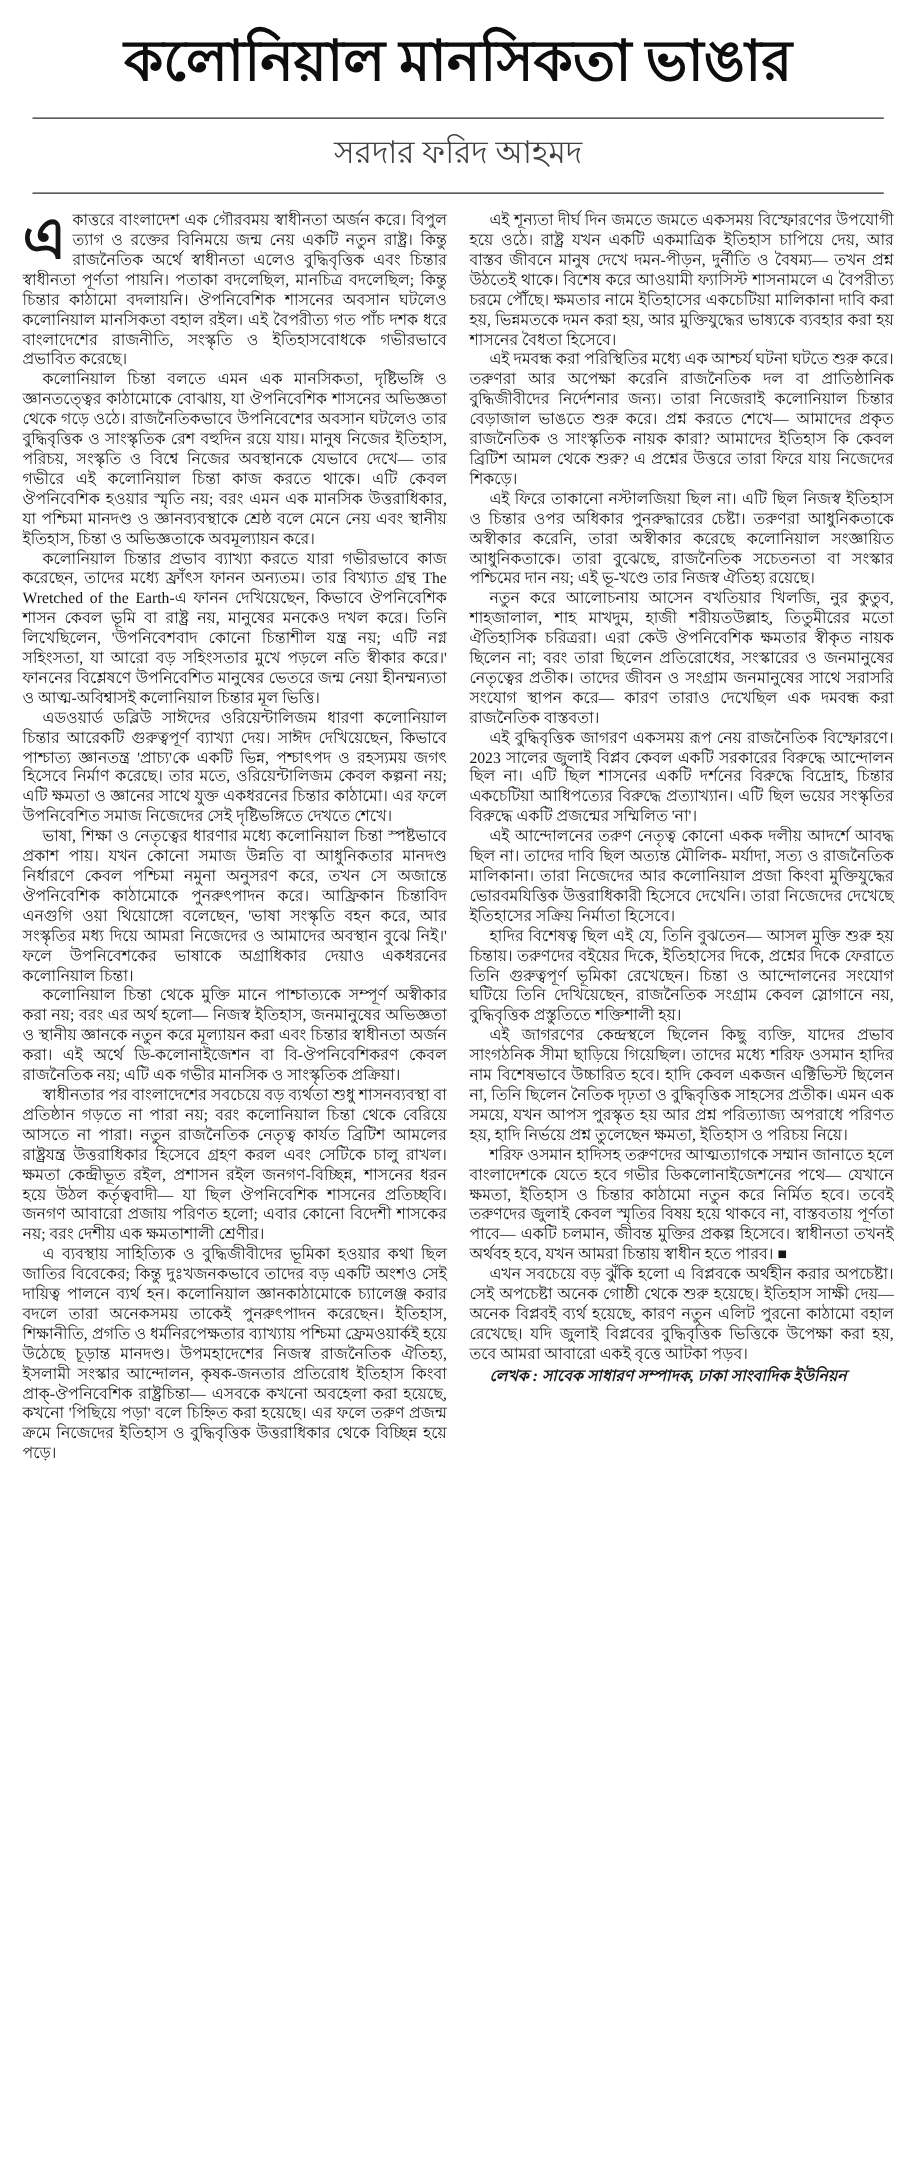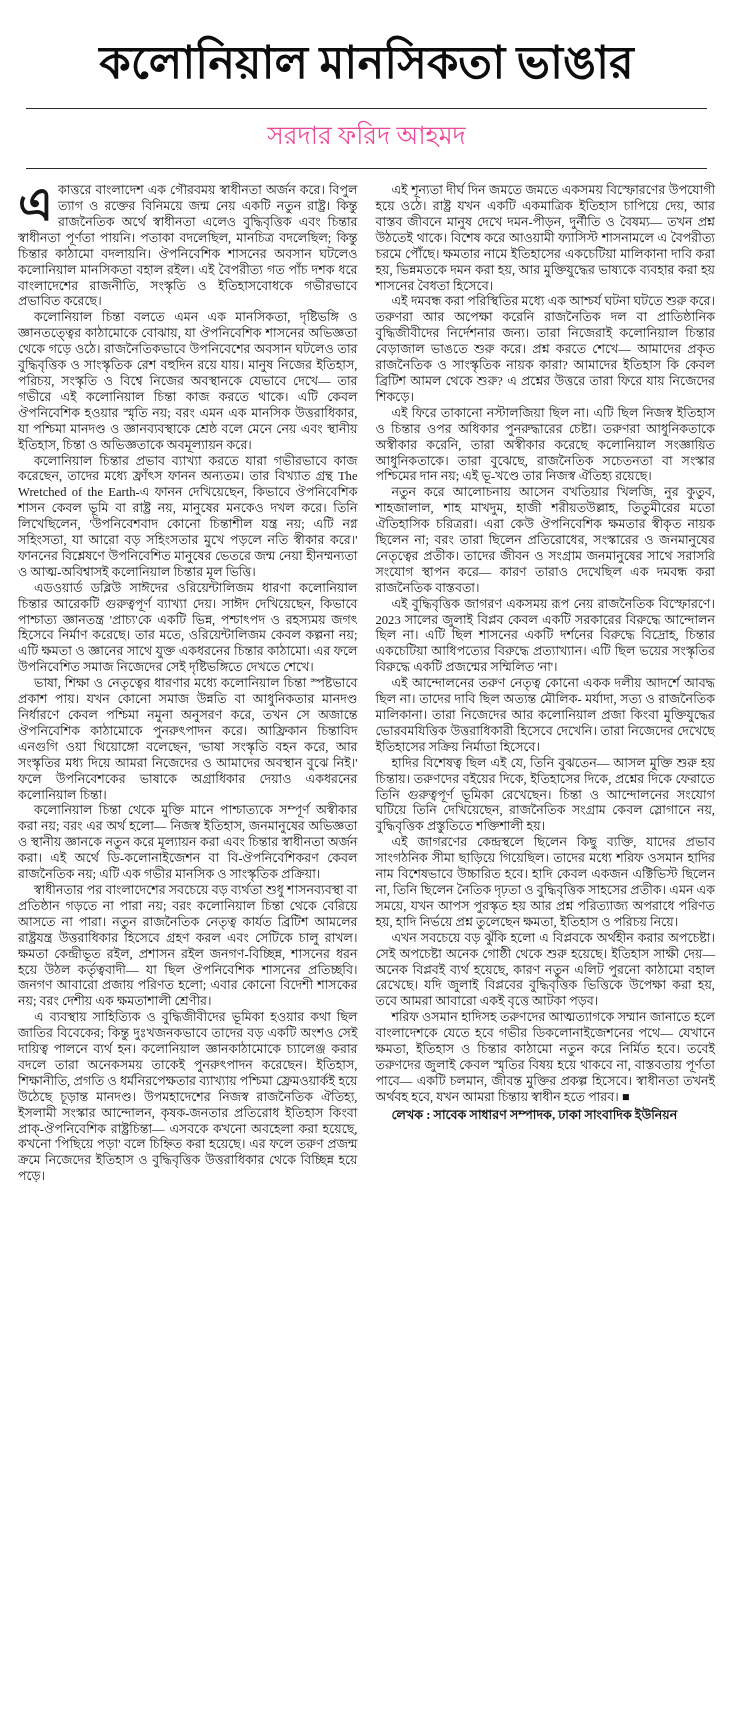--- a/index.html
+++ b/index.html
@@ -5,21 +5,21 @@
   html, body {
     margin: 0;
     padding: 0;
     background: #ffffff;
   }
   .page {
     width: 733px;
     min-height: 1735px;
     box-sizing: border-box;
     margin: 0 auto;
-    padding: 26px 10px 12px;
+    padding: 12px 10px 12px;
     background: #ffffff;
     color: #141414;
     font-family: "Liberation Serif", "DejaVu Serif", serif;
   }
   .headline {
     text-align: center;
     font-size: 45px;
     line-height: 1.38;
     font-weight: 700;
     margin: 6px 18px 14px;
@@ -29,21 +29,21 @@
   .rule {
     border: 0;
     border-top: 1.5px solid #2a2a2a;
     margin: 0 16px;
   }
   .byline {
     text-align: center;
     font-size: 25px;
     font-weight: 400;
     padding: 7px 0 9px;
-    color: #ec4899;
+    color: #404040;
   }
   .body-cols {
     display: flex;
     gap: 18px;
     margin: 14px 8px 0;
   }
   .col {
     flex: 1 1 0;
     min-width: 0;
     font-size: 12.6px;
@@ -60,20 +60,21 @@
   }
   .dropcap {
     float: left;
     font-size: 46px;
     line-height: 40px;
     padding: 2px 5px 0 0;
     font-weight: 700;
   }
   .author-note {
     font-weight: 700;
+    font-style: italic;
     margin-top: 2px !important;
   }
 </style>
 </head>
 <body>
 
 <div class="page">
 
   <h1 class="headline">
     <span>কলোনিয়াল মানসিকতা ভাঙার</span><br>
@@ -102,20 +103,20 @@
     <div class="col">
       <div>
           <p>এই শূন্যতা দীর্ঘ দিন জমতে জমতে একসময় বিস্ফোরণের উপযোগী হয়ে ওঠে। রাষ্ট্র যখন একটি একমাত্রিক ইতিহাস চাপিয়ে দেয়, আর বাস্তব জীবনে মানুষ দেখে দমন-পীড়ন, দুর্নীতি ও বৈষম্য— তখন প্রশ্ন উঠতেই থাকে। বিশেষ করে আওয়ামী ফ্যাসিস্ট শাসনামলে এ বৈপরীত্য চরমে পৌঁছে। ক্ষমতার নামে ইতিহাসের একচেটিয়া মালিকানা দাবি করা হয়, ভিন্নমতকে দমন করা হয়, আর মুক্তিযুদ্ধের ভাষ্যকে ব্যবহার করা হয় শাসনের বৈধতা হিসেবে।</p>
           <p>এই দমবন্ধ করা পরিস্থিতির মধ্যে এক আশ্চর্য ঘটনা ঘটতে শুরু করে। তরুণরা আর অপেক্ষা করেনি রাজনৈতিক দল বা প্রাতিষ্ঠানিক বুদ্ধিজীবীদের নির্দেশনার জন্য। তারা নিজেরাই কলোনিয়াল চিন্তার বেড়াজাল ভাঙতে শুরু করে। প্রশ্ন করতে শেখে— আমাদের প্রকৃত রাজনৈতিক ও সাংস্কৃতিক নায়ক কারা? আমাদের ইতিহাস কি কেবল ব্রিটিশ আমল থেকে শুরু? এ প্রশ্নের উত্তরে তারা ফিরে যায় নিজেদের শিকড়ে।</p>
           <p>এই ফিরে তাকানো নস্টালজিয়া ছিল না। এটি ছিল নিজস্ব ইতিহাস ও চিন্তার ওপর অধিকার পুনরুদ্ধারের চেষ্টা। তরুণরা আধুনিকতাকে অস্বীকার করেনি, তারা অস্বীকার করেছে কলোনিয়াল সংজ্ঞায়িত আধুনিকতাকে। তারা বুঝেছে, রাজনৈতিক সচেতনতা বা সংস্কার পশ্চিমের দান নয়; এই ভূ-খণ্ডে তার নিজস্ব ঐতিহ্য রয়েছে।</p>
           <p>নতুন করে আলোচনায় আসেন বখতিয়ার খিলজি, নুর কুতুব, শাহজালাল, শাহ মাখদুম, হাজী শরীয়তউল্লাহ, তিতুমীরের মতো ঐতিহাসিক চরিত্ররা। এরা কেউ ঔপনিবেশিক ক্ষমতার স্বীকৃত নায়ক ছিলেন না; বরং তারা ছিলেন প্রতিরোধের, সংস্কারের ও জনমানুষের নেতৃত্বের প্রতীক। তাদের জীবন ও সংগ্রাম জনমানুষের সাথে সরাসরি সংযোগ স্থাপন করে— কারণ তারাও দেখেছিল এক দমবন্ধ করা রাজনৈতিক বাস্তবতা।</p>
           <p>এই বুদ্ধিবৃত্তিক জাগরণ একসময় রূপ নেয় রাজনৈতিক বিস্ফোরণে। 2023 সালের জুলাই বিপ্লব কেবল একটি সরকারের বিরুদ্ধে আন্দোলন ছিল না। এটি ছিল শাসনের একটি দর্শনের বিরুদ্ধে বিদ্রোহ, চিন্তার একচেটিয়া আধিপত্যের বিরুদ্ধে প্রত্যাখ্যান। এটি ছিল ভয়ের সংস্কৃতির বিরুদ্ধে একটি প্রজন্মের সম্মিলিত 'না'।</p>
           <p>এই আন্দোলনের তরুণ নেতৃত্ব কোনো একক দলীয় আদর্শে আবদ্ধ ছিল না। তাদের দাবি ছিল অত্যন্ত মৌলিক- মর্যাদা, সত্য ও রাজনৈতিক মালিকানা। তারা নিজেদের আর কলোনিয়াল প্রজা কিংবা মুক্তিযুদ্ধের ভোরবমযিত্তিক উত্তরাধিকারী হিসেবে দেখেনি। তারা নিজেদের দেখেছে ইতিহাসের সক্রিয় নির্মাতা হিসেবে।</p>
           <p>হাদির বিশেষত্ব ছিল এই যে, তিনি বুঝতেন— আসল মুক্তি শুরু হয় চিন্তায়। তরুণদের বইয়ের দিকে, ইতিহাসের দিকে, প্রশ্নের দিকে ফেরাতে তিনি গুরুত্বপূর্ণ ভূমিকা রেখেছেন। চিন্তা ও আন্দোলনের সংযোগ ঘটিয়ে তিনি দেখিয়েছেন, রাজনৈতিক সংগ্রাম কেবল স্লোগানে নয়, বুদ্ধিবৃত্তিক প্রস্তুতিতে শক্তিশালী হয়।</p>
           <p>এই জাগরণের কেন্দ্রস্থলে ছিলেন কিছু ব্যক্তি, যাদের প্রভাব সাংগঠনিক সীমা ছাড়িয়ে গিয়েছিল। তাদের মধ্যে শরিফ ওসমান হাদির নাম বিশেষভাবে উচ্চারিত হবে। হাদি কেবল একজন এক্টিভিস্ট ছিলেন না, তিনি ছিলেন নৈতিক দৃঢ়তা ও বুদ্ধিবৃত্তিক সাহসের প্রতীক। এমন এক সময়ে, যখন আপস পুরস্কৃত হয় আর প্রশ্ন পরিত্যাজ্য অপরাধে পরিণত হয়, হাদি নির্ভয়ে প্রশ্ন তুলেছেন ক্ষমতা, ইতিহাস ও পরিচয় নিয়ে।</p>
+          <p>শরিফ ওসমান হাদিসহ তরুণদের আত্মত্যাগকে সম্মান জানাতে হলে বাংলাদেশকে যেতে হবে গভীর ডিকলোনাইজেশনের পথে— যেখানে ক্ষমতা, ইতিহাস ও চিন্তার কাঠামো নতুন করে নির্মিত হবে। তবেই তরুণদের জুলাই কেবল স্মৃতির বিষয় হয়ে থাকবে না, বাস্তবতায় পূর্ণতা পাবে— একটি চলমান, জীবন্ত মুক্তির প্রকল্প হিসেবে। স্বাধীনতা তখনই অর্থবহ হবে, যখন আমরা চিন্তায় স্বাধীন হতে পারব। ■</p>
           <p>এখন সবচেয়ে বড় ঝুঁকি হলো এ বিপ্লবকে অর্থহীন করার অপচেষ্টা। সেই অপচেষ্টা অনেক গোষ্ঠী থেকে শুরু হয়েছে। ইতিহাস সাক্ষী দেয়— অনেক বিপ্লবই ব্যর্থ হয়েছে, কারণ নতুন এলিট পুরনো কাঠামো বহাল রেখেছে। যদি জুলাই বিপ্লবের বুদ্ধিবৃত্তিক ভিত্তিকে উপেক্ষা করা হয়, তবে আমরা আবারো একই বৃত্তে আটকা পড়ব।</p>
-          <p>শরিফ ওসমান হাদিসহ তরুণদের আত্মত্যাগকে সম্মান জানাতে হলে বাংলাদেশকে যেতে হবে গভীর ডিকলোনাইজেশনের পথে— যেখানে ক্ষমতা, ইতিহাস ও চিন্তার কাঠামো নতুন করে নির্মিত হবে। তবেই তরুণদের জুলাই কেবল স্মৃতির বিষয় হয়ে থাকবে না, বাস্তবতায় পূর্ণতা পাবে— একটি চলমান, জীবন্ত মুক্তির প্রকল্প হিসেবে। স্বাধীনতা তখনই অর্থবহ হবে, যখন আমরা চিন্তায় স্বাধীন হতে পারব। ■</p>
         </div>
       <p class="author-note">লেখক : সাবেক সাধারণ সম্পাদক, ঢাকা সাংবাদিক ইউনিয়ন</p>
     </div>
   </div>
 
 </div>
 
 </body></html>

